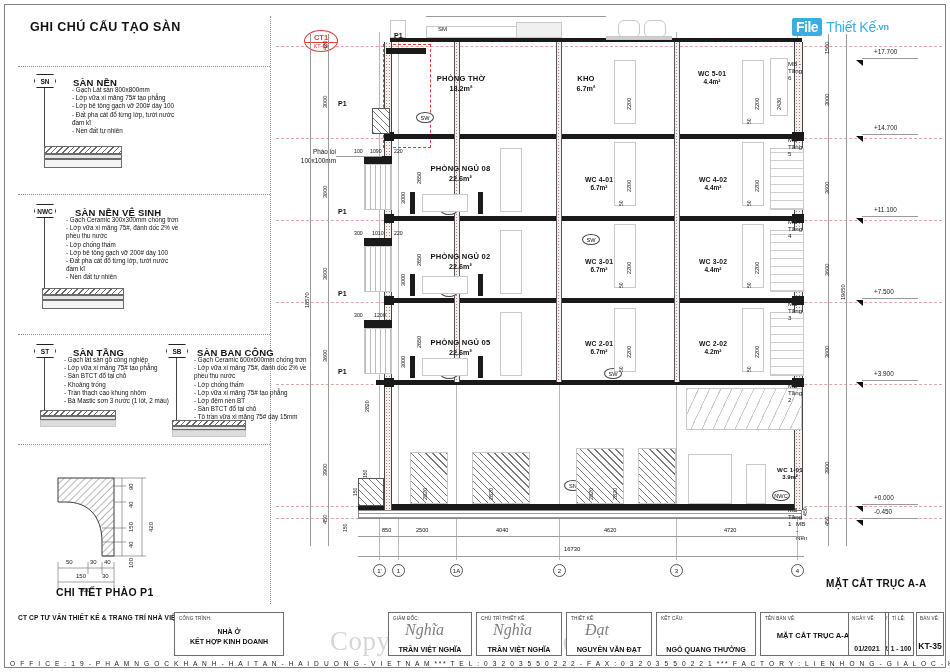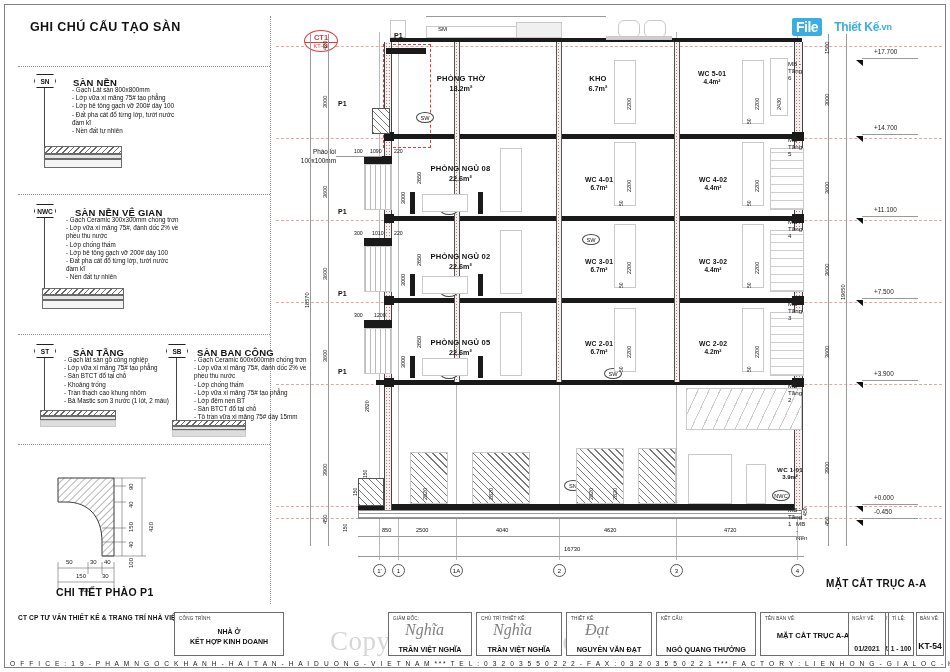--- a/index.html
+++ b/index.html
@@ -83,21 +83,21 @@
 
   .hatch45 { background:repeating-linear-gradient(45deg,#7a7a7a 0 1px,#ffffff 1px 5px); }
   .brick { background:repeating-linear-gradient(0deg,#9b9b9b 0 1px,#fff 1px 4px),
                       repeating-linear-gradient(90deg,#9b9b9b 0 1px,#fff 1px 9px); }
   .concdot { background:radial-gradient(#a08585 20%, transparent 21%) 0 0/3px 3px,#f7eeee; }
 
   
   .logo { position:absolute; left:792px; top:14px; height:26px; display:flex; align-items:center; }
   .logo .file { background:#3aaee0; color:#fff; font-weight:bold; font-size:14px;
      padding:1px 4px; border-radius:2px; letter-spacing:-.5px; }
-  .logo .tk { color:#3aaee0; font-weight:bold; font-size:12px; margin-left:12px; letter-spacing:-.3px; }
+  .logo .tk { color:#3aaee0; font-weight:normal; font-size:14px; margin-left:4px; letter-spacing:-.3px; }
   .logo .vn { color:#3aaee0; font-weight:bold; font-size:9px; }
 
   .copywm { position:absolute; left:330px; top:626px; font-size:27px; color:rgba(120,120,120,.30);
      font-family:"Liberation Serif", serif; white-space:nowrap; letter-spacing:.5px; pointer-events:none; }
 
   
   .tb { position:absolute; left:4px; top:608px; width:942px; height:60px; }
   .tbcell { position:absolute; border:1px solid #6d6d6d; background:#fff; }
   .tbcap { position:absolute; font-size:4.6px; color:#333; letter-spacing:.2px; }
   .tbval { position:absolute; font-size:8px; font-weight:bold; text-align:center; width:100%; }
@@ -137,21 +137,21 @@
         <li>- Nền đất tự nhiên</li>
       </ul>
       <div class="hatchbar" style="left:10px; top:72px; width:78px; height:8px"></div>
       <div class="greybar" style="left:10px; top:80px; width:78px; height:5px"></div>
       <div class="dotbar" style="left:10px; top:85px; width:78px; height:9px"></div>
     </div>
 
     <div class="note" style="left:26px; top:196px; width:195px;">
       <div class="tag">NWC</div>
       <div class="tail" style="height:78px"></div>
-      <h4 style="left:38px; top:0px">SÀN NỀN VỆ GIAN</h4>
+      <h4 style="left:38px; top:0px">SÀN NỀN VỆ SINH</h4>
       <ul style="left:32px; top:12px">
         <li>- Gạch Ceramic 300x300mm chống trơn</li>
         <li>- Lớp vữa xi măng 75#, đánh dốc 2% về</li>
         <li>phều thu nước</li>
         <li>- Lớp chống thấm</li>
         <li>- Lớp bê tông gạch vỡ 200# dày 100</li>
         <li>- Đất pha cát đổ từng lớp, tưới nước</li>
         <li>đầm kĩ</li>
         <li>- Nền đất tự nhiên</li>
       </ul>
@@ -309,21 +309,21 @@
     <div class="txt" style="left:162px; top:18px; font-size:6px">SM</div>
 
     <div class="txt" style="left:-12px; top:140px; font-size:6.4px; text-align:right; width:72px">Phào lồi</div>
     <div class="txt" style="left:-12px; top:149px; font-size:6.4px; text-align:right; width:72px">100x100mm</div>
     <div class="hline" style="left:60px; top:148px; width:46px"></div>
 
     <div class="roomlabel" style="left:140px; top:66px; width:90px">
       <span class="nm">PHÒNG THỜ</span>
       <span class="ar">18.2m²</span>
     </div>
-    <div class="roomlabel" style="left:292px; top:66px; width:60px">
+    <div class="roomlabel" style="left:280px; top:66px; width:60px">
       <span class="nm">KHO</span>
       <span class="ar">6.7m²</span>
     </div>
     <div class="roomlabel wclabel" style="left:408px; top:62px; width:56px">
       <span class="nm">WC 5-01</span>
       <span class="ar">4.4m²</span>
     </div>
     <div class="circtag" style="left:140px; top:104px">SW</div>
     <div class="lt" style="left:338px; top:52px; width:22px; height:64px"></div>
     <div class="lt" style="left:466px; top:52px; width:22px; height:64px"></div>
@@ -591,17 +591,17 @@
   <div class="tbcell" style="left:848px; top:612px; width:38px; height:44px">
     <div class="tbcap" style="left:3px; top:3px">NGÀY VẼ:</div>
     <div class="tbval" style="top:32px; font-size:7px">01/2021</div>
   </div>
   <div class="tbcell" style="left:888px; top:612px; width:26px; height:44px">
     <div class="tbcap" style="left:3px; top:3px">TỈ LỆ:</div>
     <div class="tbval" style="top:32px; font-size:6.6px">1 - 100</div>
   </div>
   <div class="tbcell" style="left:916px; top:612px; width:28px; height:44px">
     <div class="tbcap" style="left:3px; top:3px">BẢN VẼ:</div>
-    <div class="tbval" style="top:28px; font-size:8.6px">KT-54</div>
+    <div class="tbval" style="top:28px; font-size:8.6px">KT-35</div>
   </div>
 
   <div class="office" style="top:660px">O F F I C E : 1 9 - P H A M  N G O C  K H A N H  -  H A I  T A N  -  H A I  D U O N G  -  V I E T N A M  ***  T E L : 0 3 2 0 3 5 5 0 2 2 2 - F A X : 0 3 2 0 3 5 5 0 2 2 1  ***  F A C T O R Y : L I E N  H O N G  -  G I A  L O C - H A I  D U O N G</div>
 </div>
 
 </body></html>

